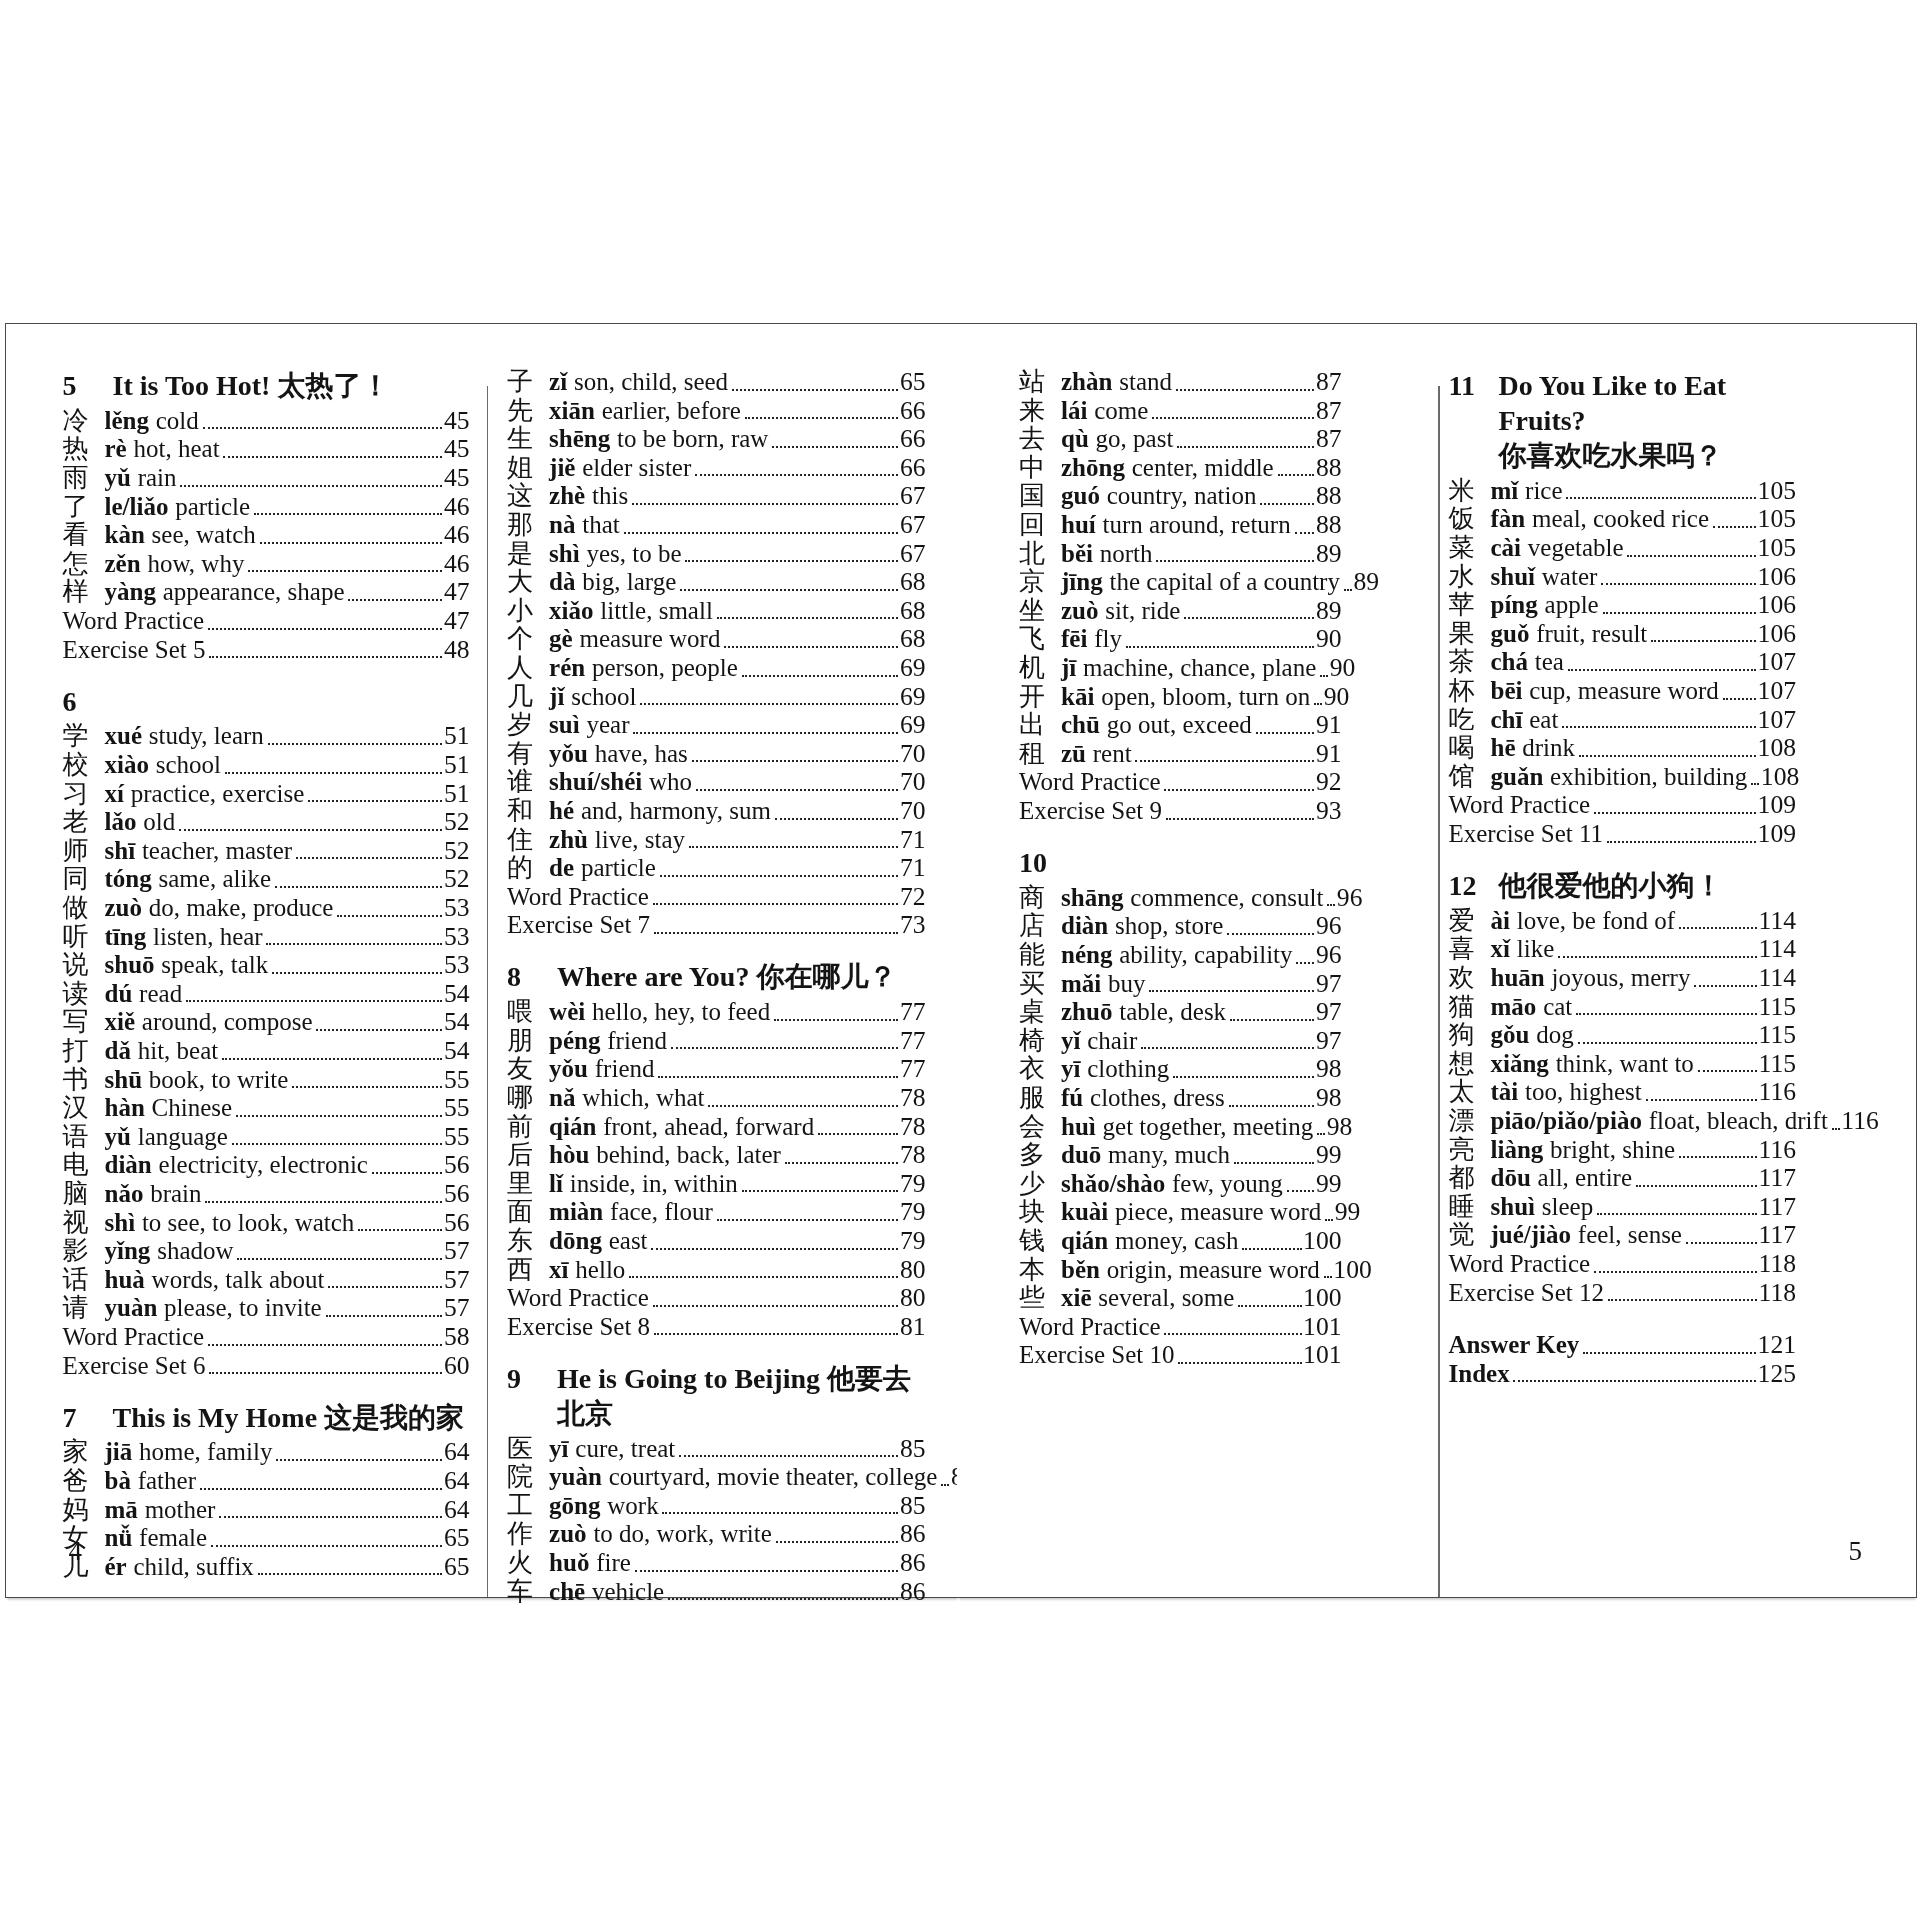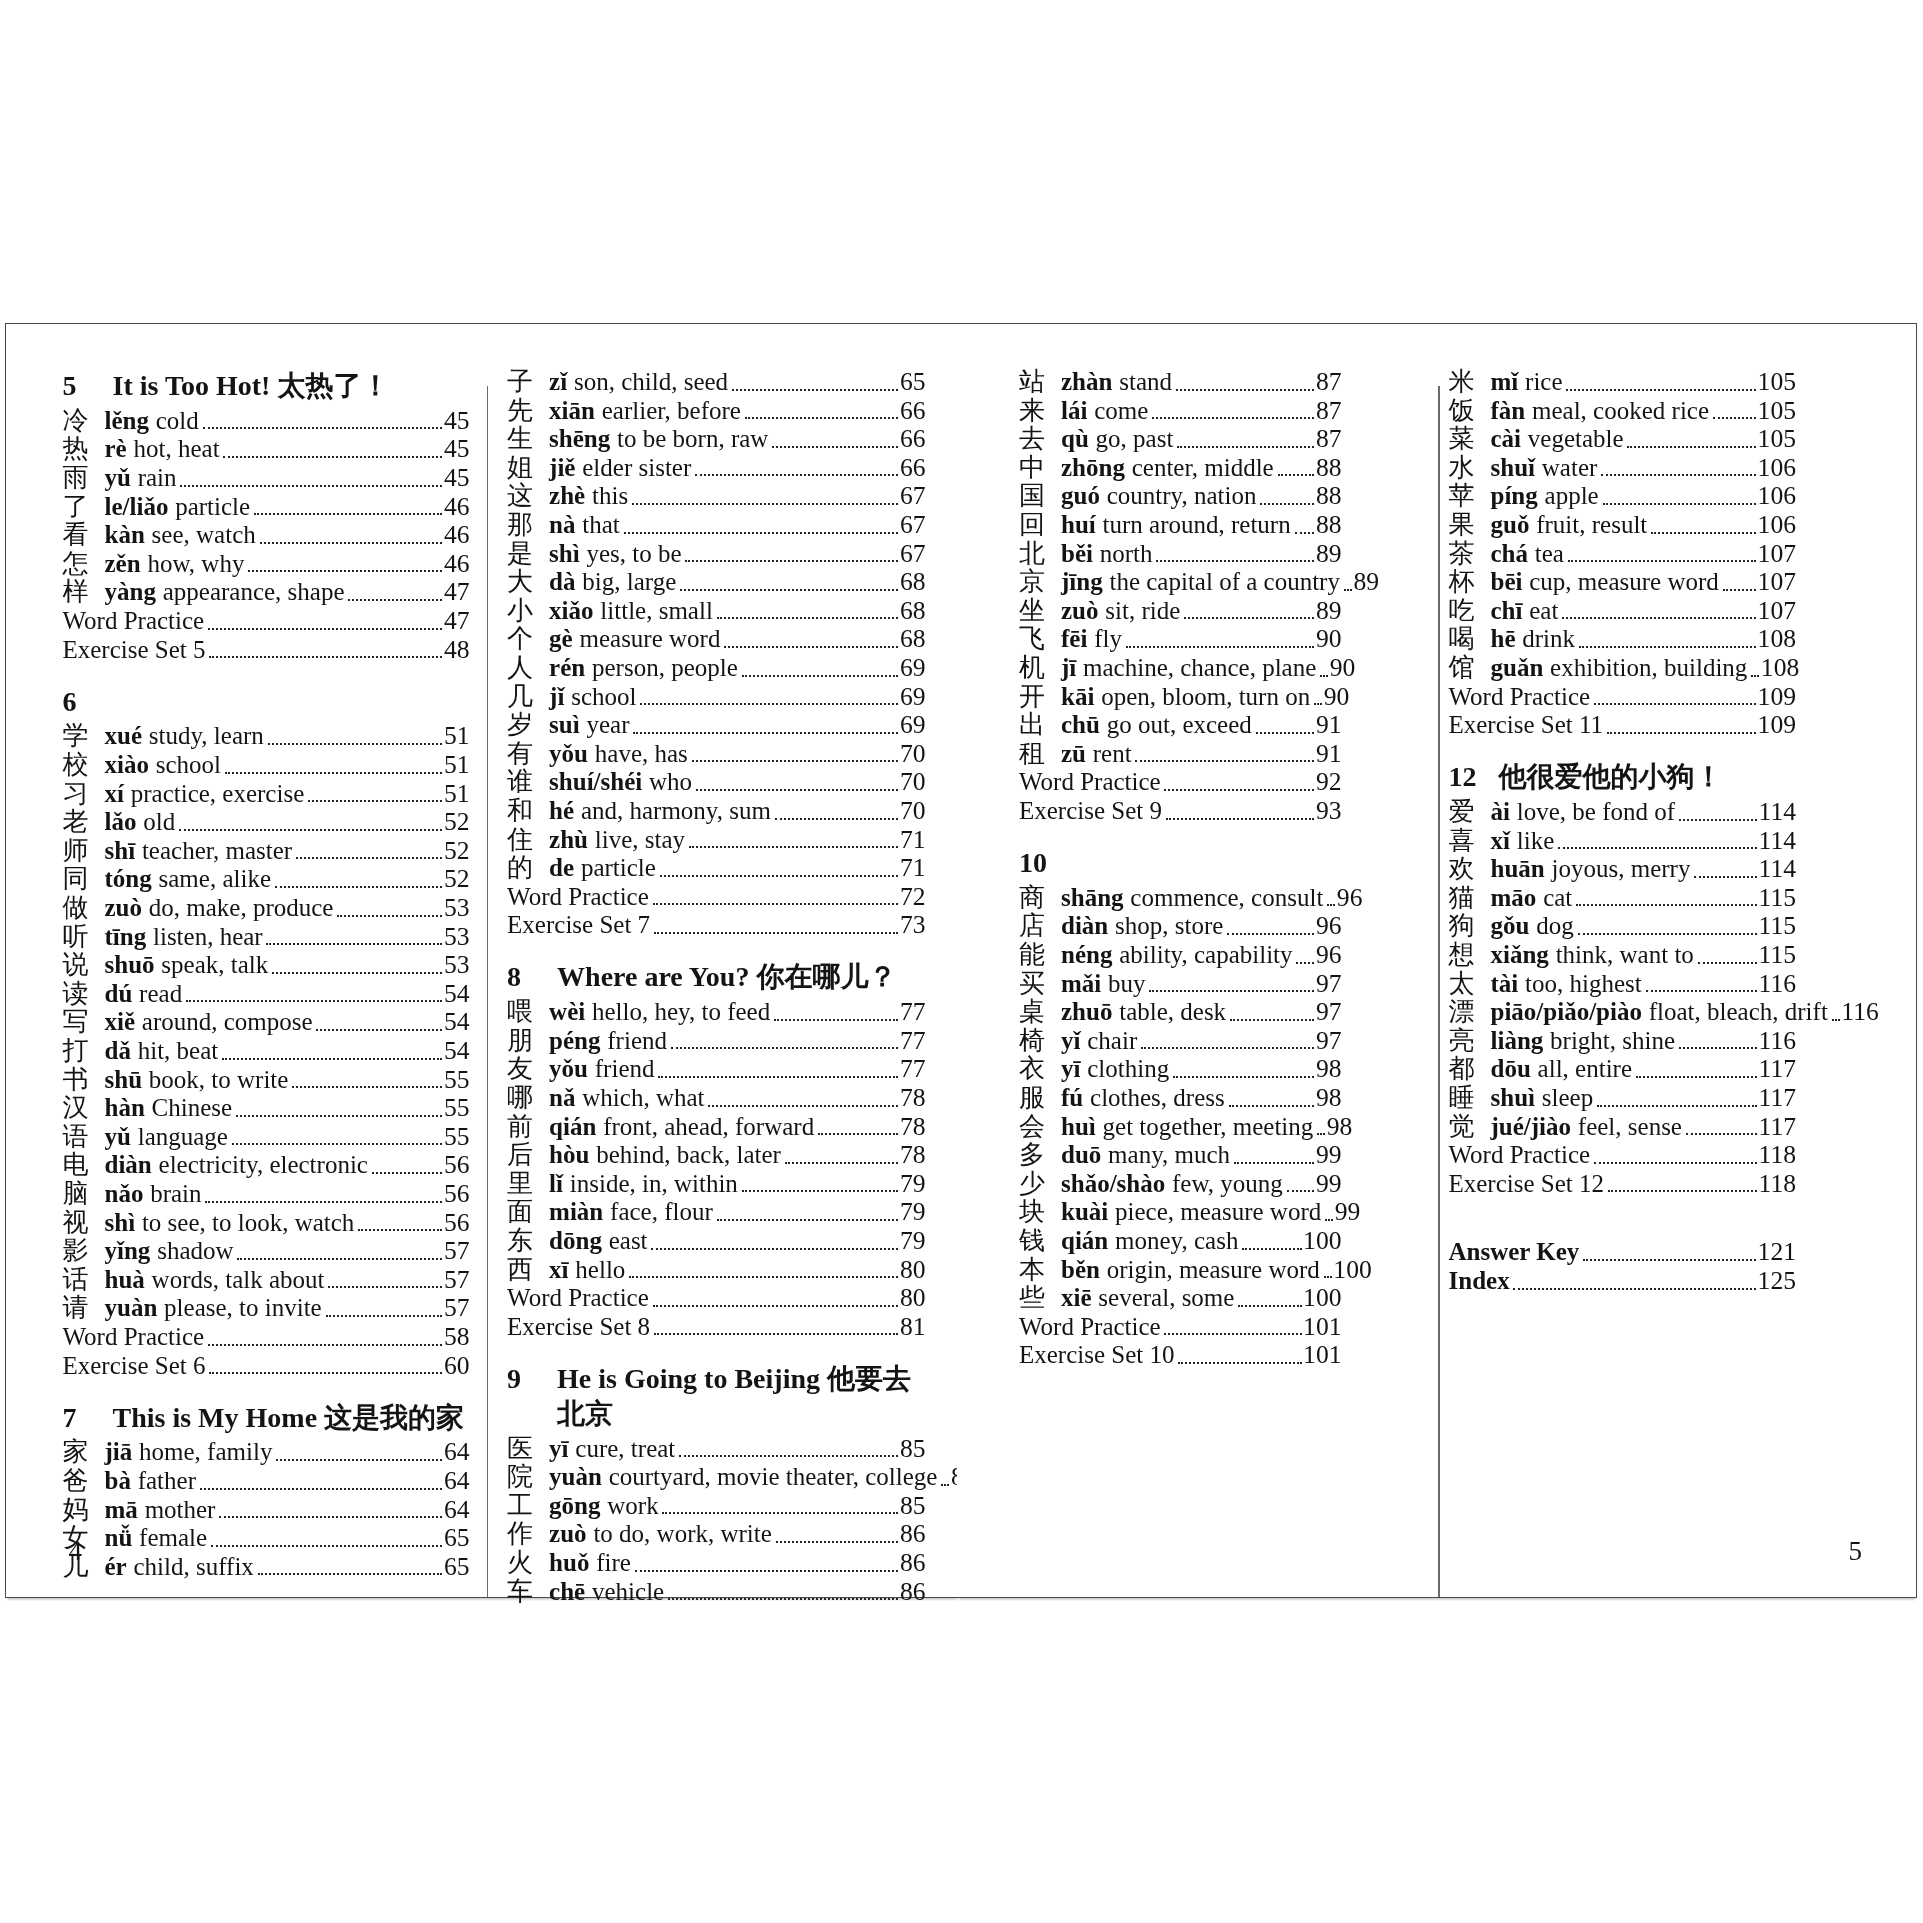--- a/index.html
+++ b/index.html
@@ -21,21 +21,21 @@
   .page.right .col-divider { left:481px; }
   .cols { display:flex; height:100%; }
   .col { width:50%; box-sizing:border-box; padding-top:44px; }
   .col.c0L { padding-left:57px;  padding-right:12px;  }
   .col.c1L { padding-left:25.6px;  padding-right:32px;  }
   .col.c0R { padding-left:62px;  padding-right:95px; }
   .col.c1R { padding-left:12px;  padding-right:120px; }
 
   .section { }
   .section.gap { margin-top:19.5px; }
-  .section.biggap { margin-top:40px; }
+  .section.biggap { margin-top:24px; }
 
   .header { font-weight:bold; font-size:28px; line-height:35px; margin-bottom:3.8px; display:flex; }
   .hnum { flex:0 0 auto; min-width:47px; padding-right:3px; }
   .hbody { flex:1; }
   .htitle { }
   .htitle2 { }
 
   .entry { display:flex; font-size:25px; line-height:28.6px; white-space:nowrap; }
   .zh { flex:0 0 auto; width:42px; font-size:26px; font-family:"Liberation Serif","DejaVu Sans",serif; }
   .py { flex:0 0 auto; font-weight:bold; padding-right:6.8px; }
@@ -845,20 +845,27 @@
             </div>
             <div class="entry">
               <span class="gloss">Exercise Set 10</span>
               <span class="leader"></span>
               <span class="pg">101</span>
             </div>
           </div>
         </div>
       <div class="col c1R">
           <div class="section">
+            <div class="header">
+              <span class="hnum">11</span>
+              <span class="hbody">
+                <div class="htitle">Do You Like to Eat Fruits?</div>
+                <div class="htitle2">你喜欢吃水果吗？</div>
+              </span>
+            </div>
             <div class="entry">
               <span class="zh">米</span>
               <span class="py">mǐ</span>
               <span class="gloss">rice</span>
               <span class="leader"></span>
               <span class="pg">105</span>
             </div>
             <div class="entry">
               <span class="zh">饭</span>
               <span class="py">fàn</span>

